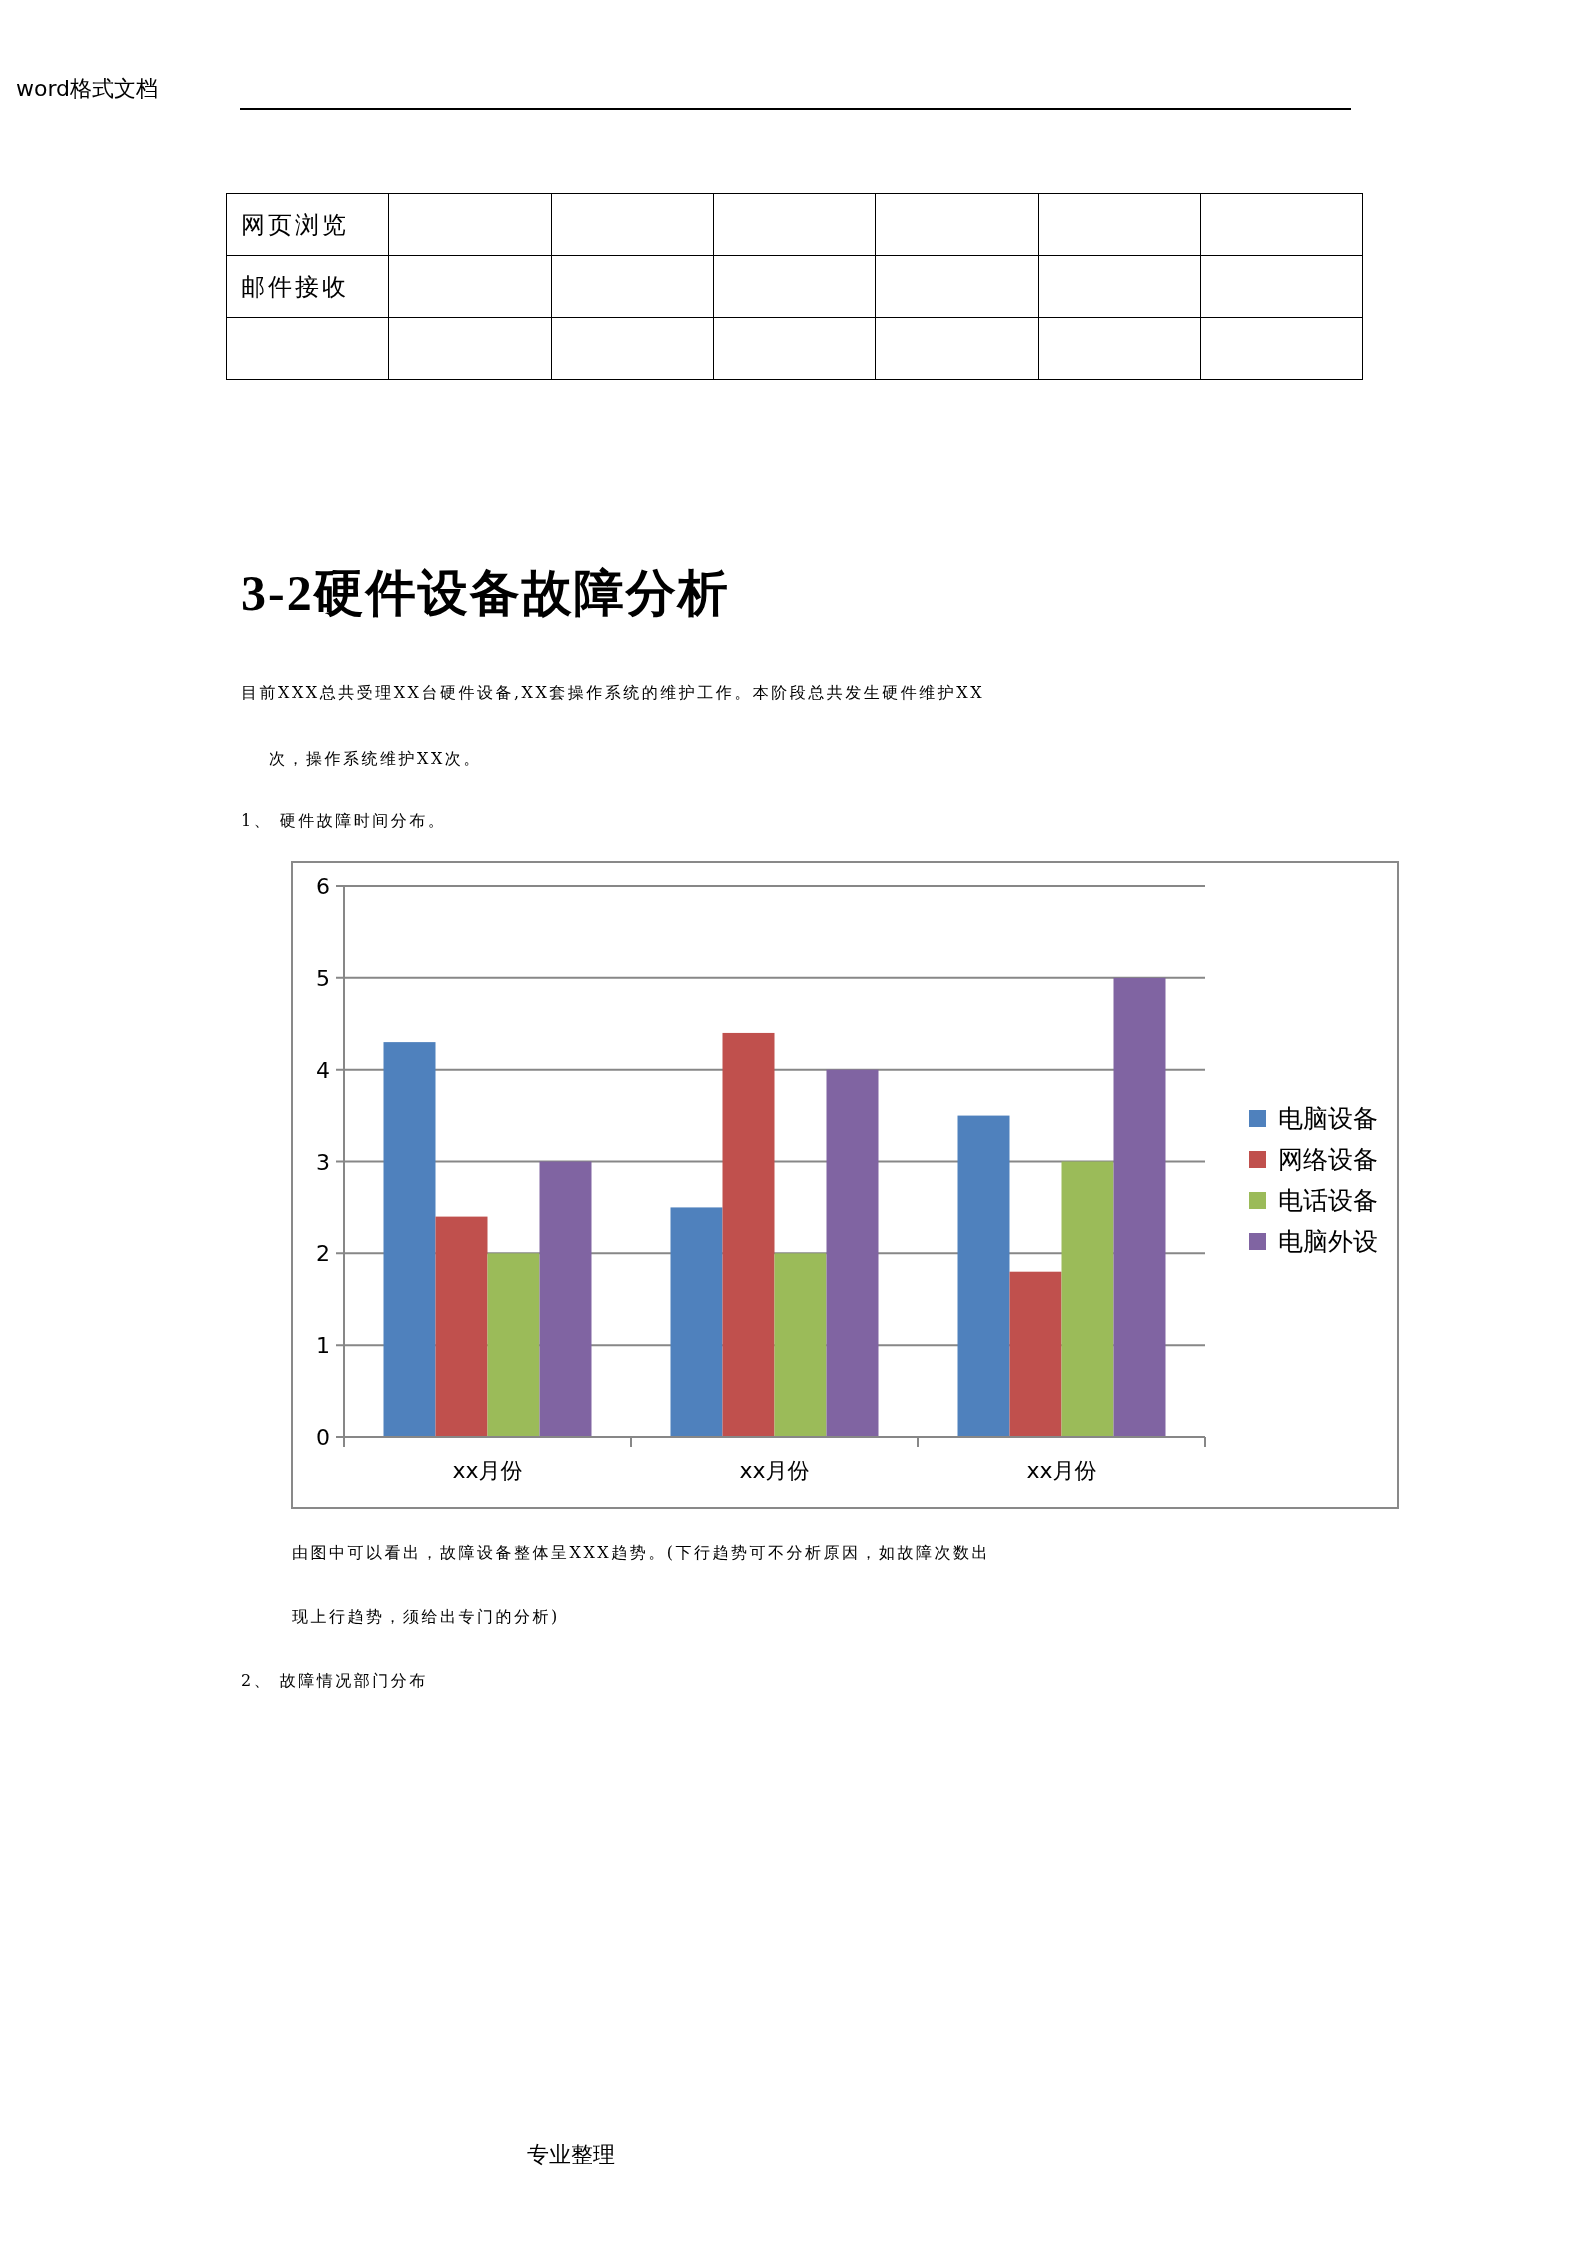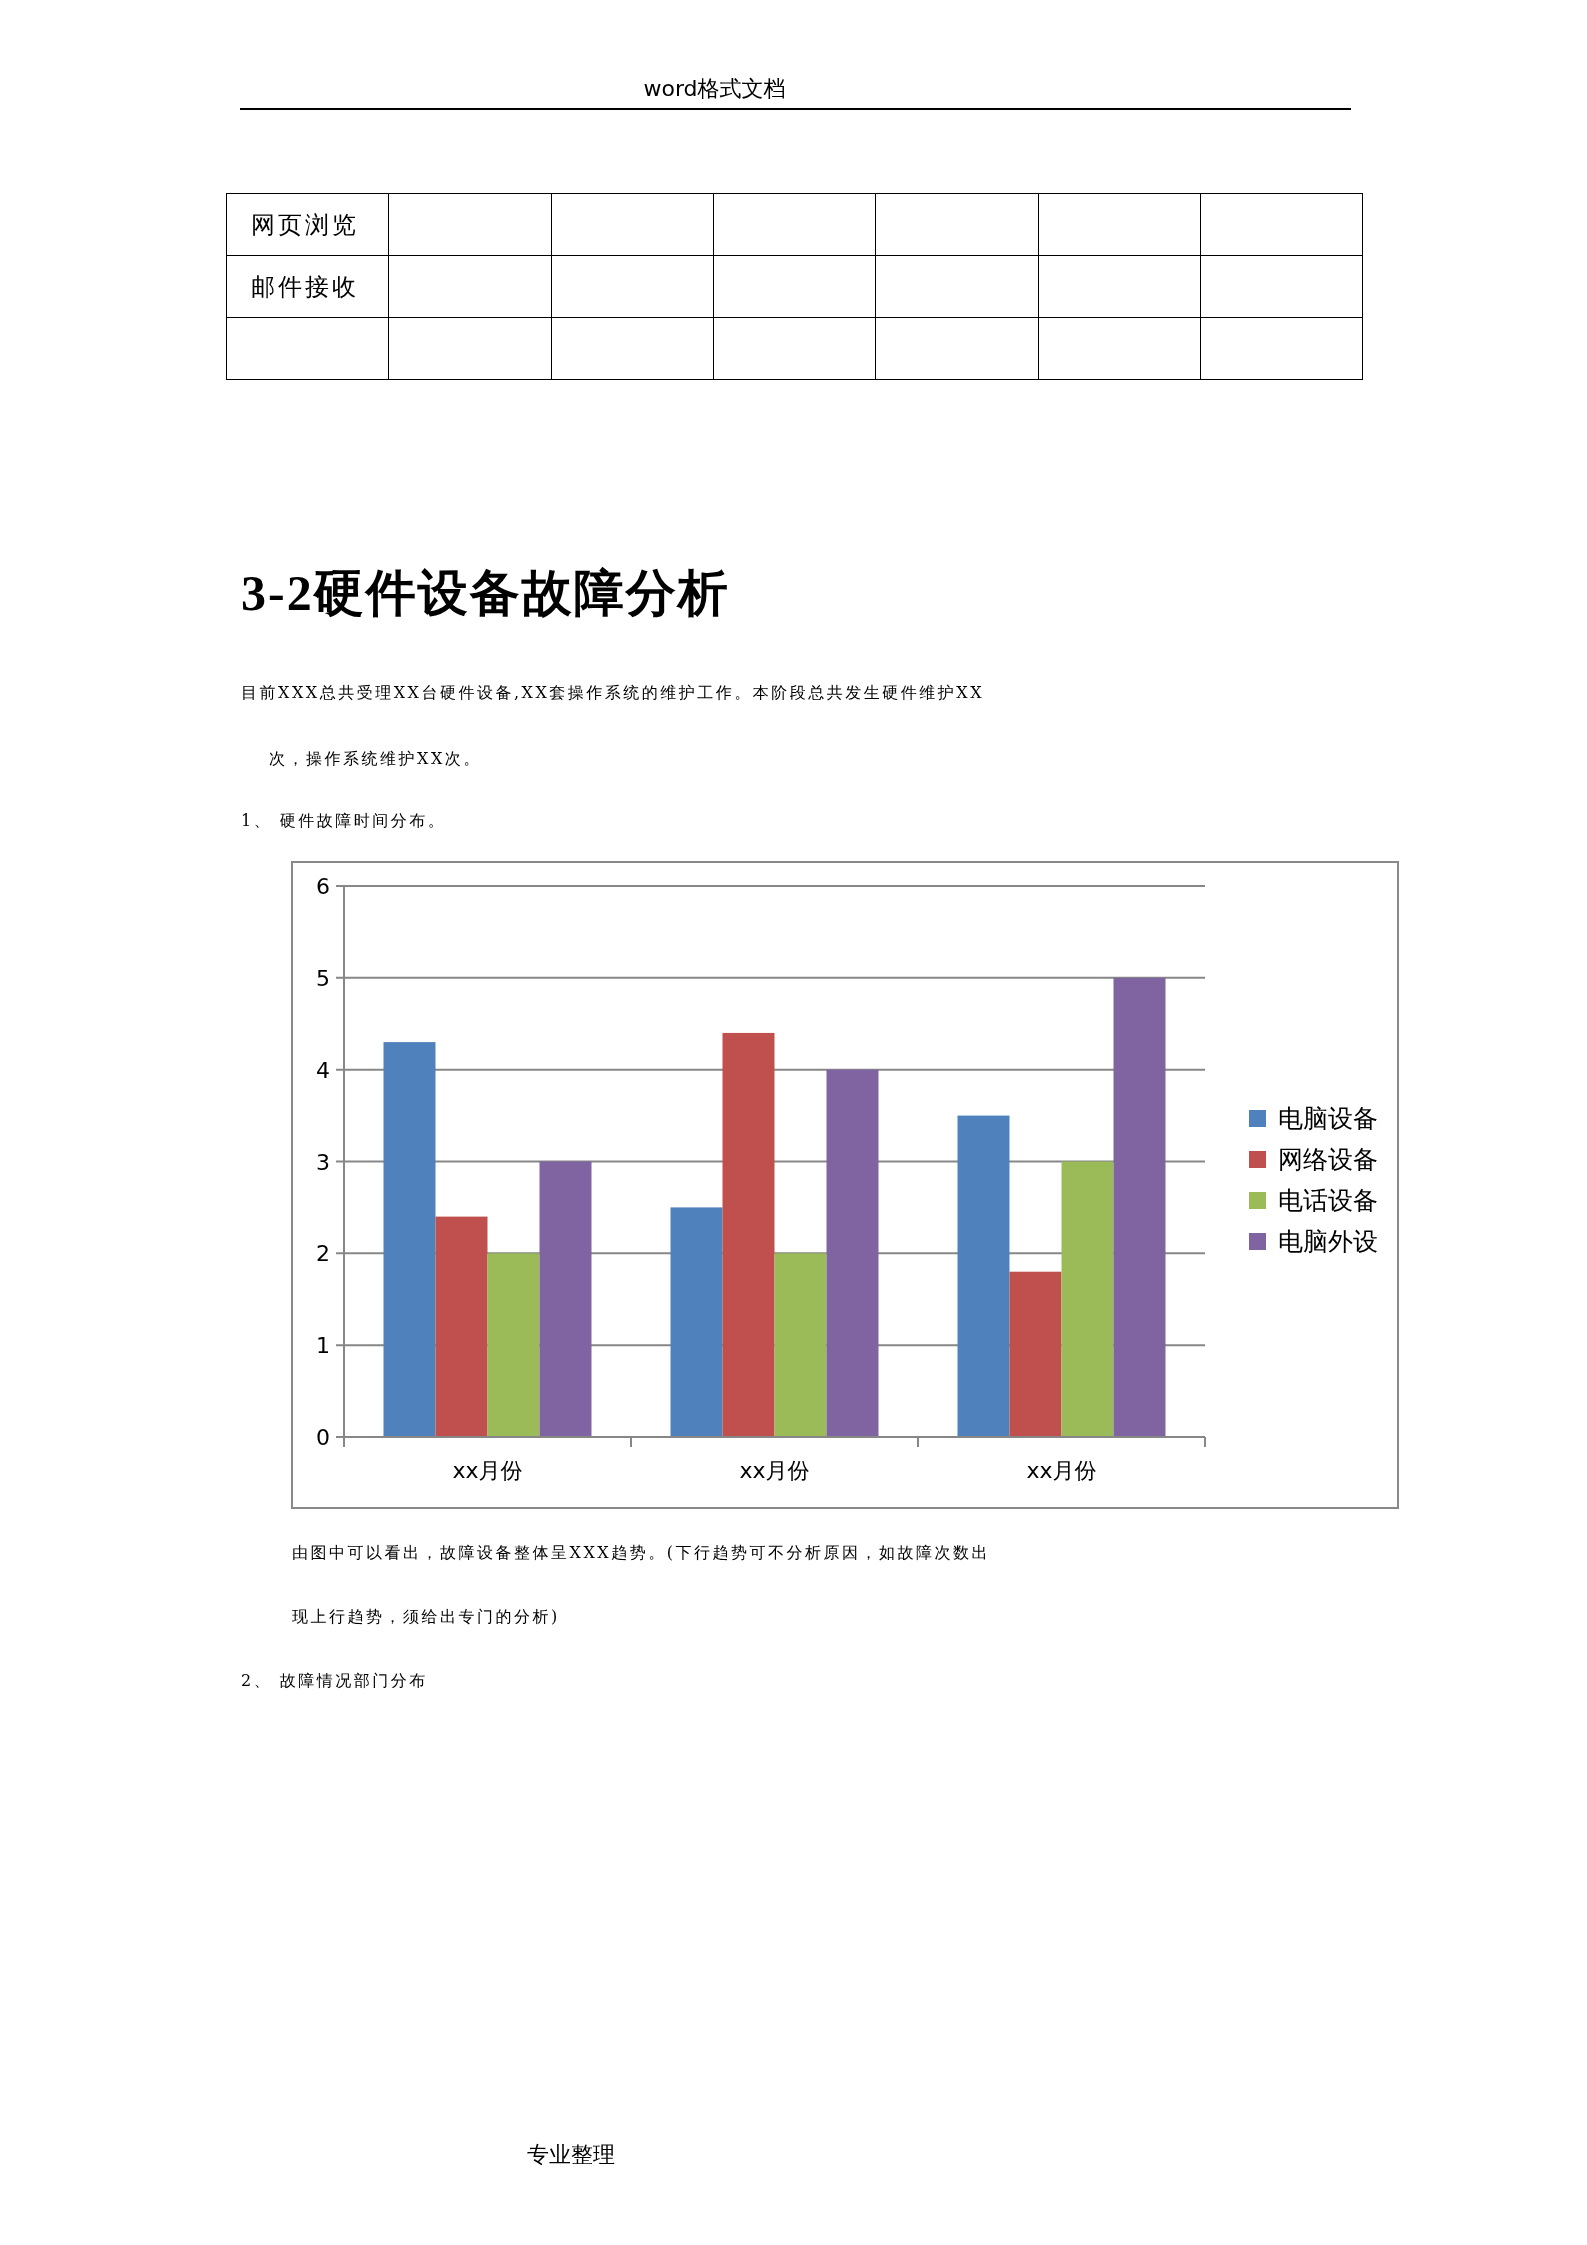--- a/index.html
+++ b/index.html
@@ -1,25 +1,25 @@
 <!DOCTYPE html>
 <html><head>
 <meta charset="utf-8">
 <style>
   html, body { margin: 0; padding: 0; background: #ffffff; }
   body { width: 1587px; height: 2245px; position: relative; overflow: hidden;
          font-family: "DejaVu Serif", "Liberation Serif", serif; color: #000; }
   .abs { position: absolute; }
-  .header-title { left: 0; width: 1429px; top: 74px; text-align: center;
+  .header-title { left: 16px; width: 1429px; top: 74px; 
                   font-family: "DejaVu Sans", "Liberation Sans", sans-serif; font-size: 22px; }
   .header-rule { left: 240px; top: 108px; width: 1111px; height: 2px; background: #000; }
 
   table.doc-table { position: absolute; left: 226px; top: 193px; width: 1136px;
                     border-collapse: collapse; table-layout: fixed; }
-  table.doc-table td { border: 1.5px solid #000; height: 61px; padding: 0 0 0 24px;
+  table.doc-table td { border: 1.5px solid #000; height: 61px; padding: 0 0 0 14px;
                        font-size: 24px; letter-spacing: 3px; vertical-align: middle; }
 
   .section-heading { left: 241px; top: 560px; font-family: Liberation Serif, serif;
                      font-weight: bold; font-size: 50px; letter-spacing: 2px; }
   .para { font-size: 16px; letter-spacing: 2.5px; white-space: nowrap; }
 
   .chart-frame { left: 291px; top: 861px; width: 1108px; height: 648px; border: 2px solid #898989;
                  box-sizing: border-box; }
   .chart-svg { position: absolute; left: 291px; top: 861px; }
   .chart-svg text { font-family: "DejaVu Sans", "Liberation Sans", sans-serif; }

